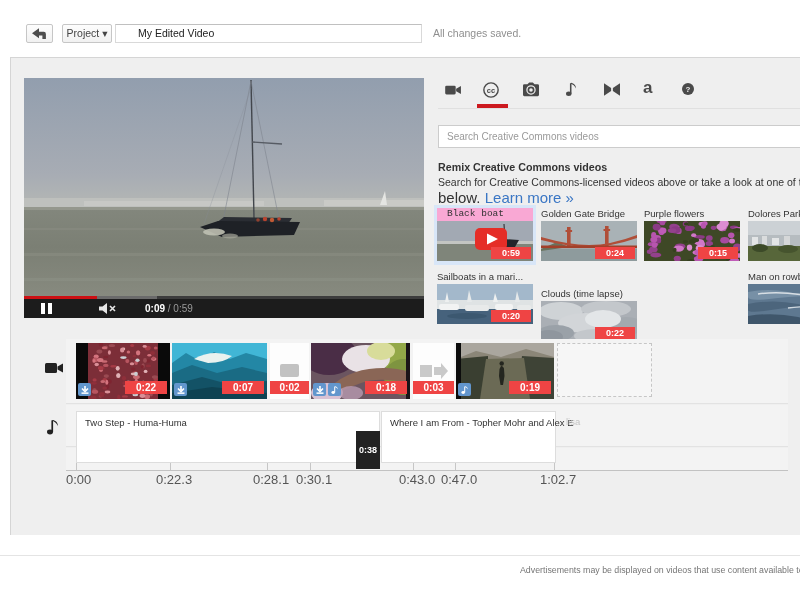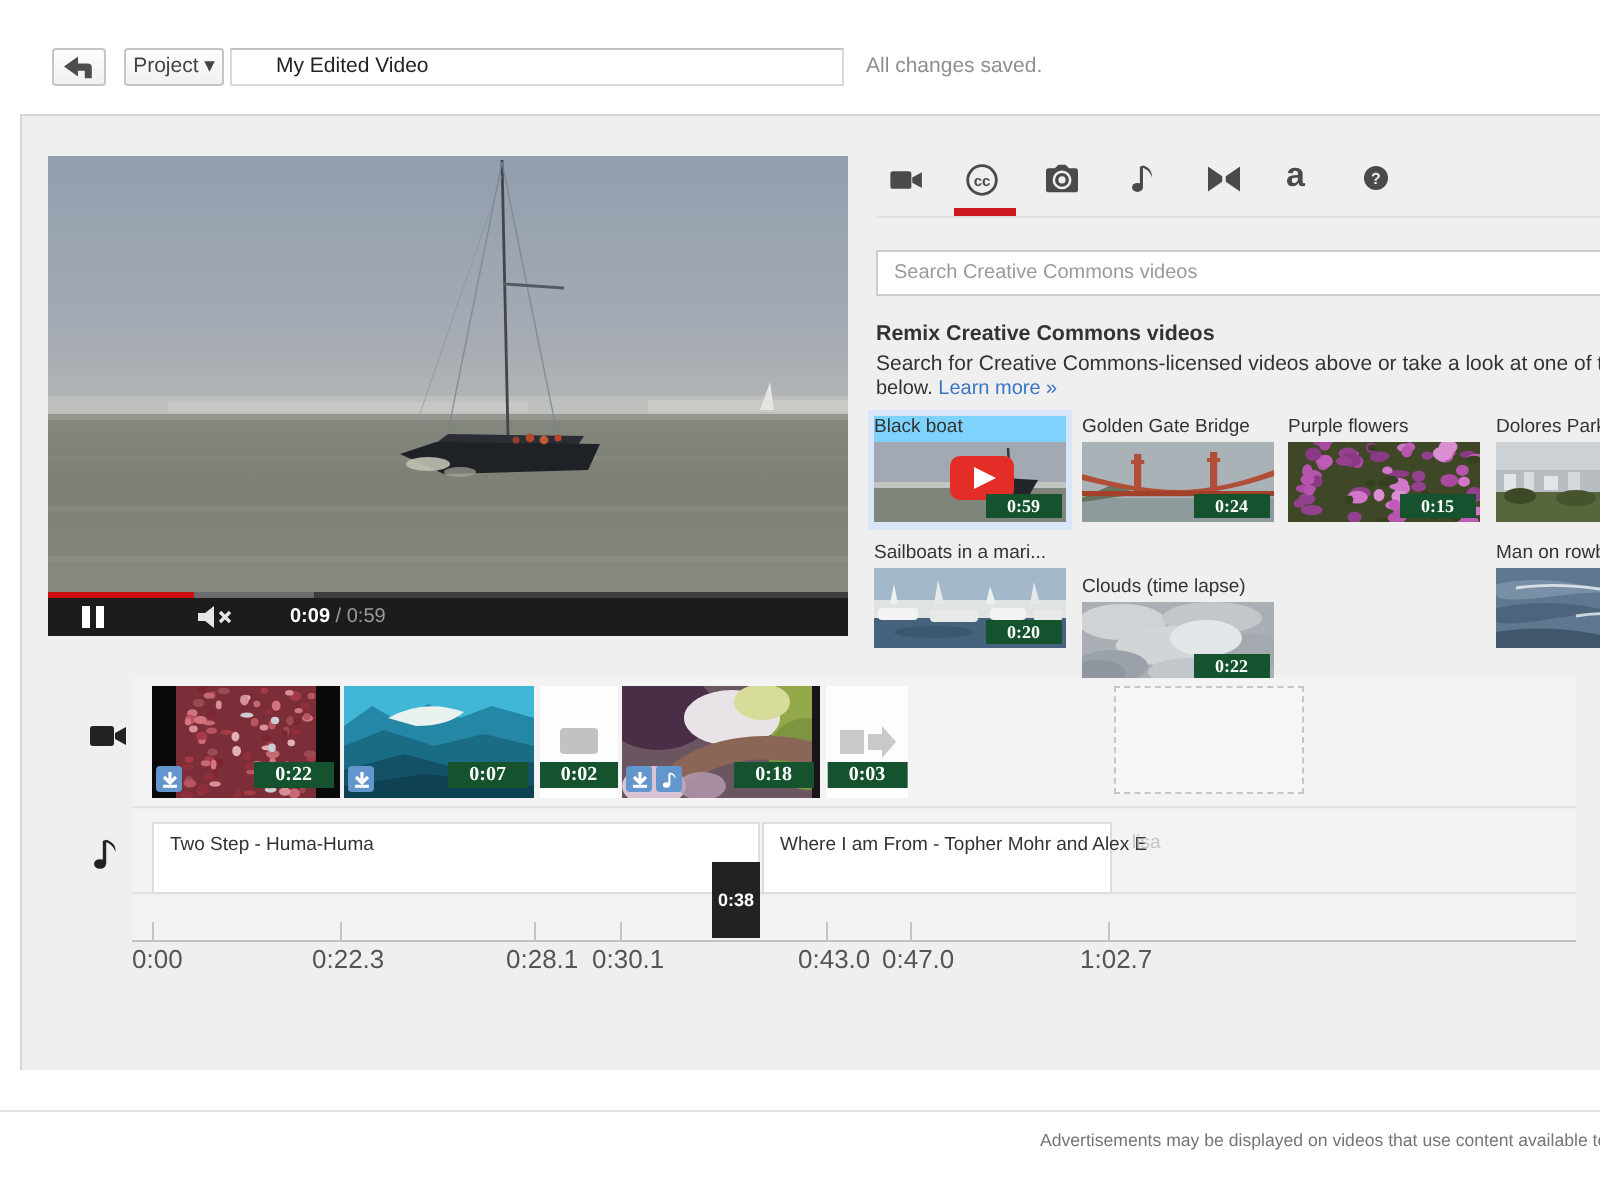--- a/index.html
+++ b/index.html
@@ -31,46 +31,46 @@
 #ptime { left:145px; top:303px; font-size:10px; color:#fff; font-weight:bold; }
 #ptime span { color:#9a9a9a; font-weight:normal; }
 
 .tabico { top:81px; }
 #redline { left:477px; top:104px; width:31px; height:4px; background:#cc191f; }
 #tabborder { left:438px; top:108px; width:362px; height:1px; background:#e0e0e0; }
 #searchbox { left:438px; top:125px; width:372px; height:23px; background:#fff;
   border:1px solid #ccc; font-size:10px; color:#9a9a9a; line-height:21px; padding-left:8px; }
 #remixhead { left:438px; top:161px; font-size:10.7px; font-weight:bold; color:#333; }
 #remixl1 { left:438px; top:176px; font-size:10.5px; color:#333; white-space:nowrap; }
-#remixl2 { left:438px; top:189px; font-size:10px; color:#333; white-space:nowrap; }
+#remixl2 { left:438px; top:189px; font-size:15px; color:#333; white-space:nowrap; }
 #remixl2 a { color:#3a76c4; text-decoration:none; }
 
 .cell { width:96px; }
 .cell .ct { font-size:9.5px; color:#333; height:13px; overflow:hidden; white-space:nowrap; }
 .cell .ci { position:relative; width:96px; height:40px; overflow:hidden; }
-.badge { position:absolute; right:2px; bottom:2px; background:#14532d; color:#fff;
-  font-size:9px; font-weight:bold; padding:0px 11px; line-height:12px;font-family:Liberation Serif, serif; }
+.badge { position:absolute; right:2px; bottom:2px; background:#ef4444; color:#fff;
+  font-size:9px; font-weight:bold; padding:0px 11px; line-height:12px; }
 #selcell { left:434px; top:205px; width:102px; height:60px; background:#d8e6f8; }
 
 .trow { background:#f3f3f3; border-bottom:1px solid #e2e2e2; }
 #vrow { left:66px; top:339px; width:722px; height:65px; }
 #arow { left:66px; top:405px; width:722px; height:42px; }
 #rband { left:66px; top:448px; width:722px; height:23px; background:#f3f3f3;
   border-bottom:1px solid #c2c2c2; }
 .tick { position:absolute; bottom:0; width:1px; height:9px; background:#c6c6c6; }
 .rlab { top:472px; font-size:13px; color:#555; }
 .clip { top:343px; height:56px; overflow:hidden; }
 .clip .badge { right:3px; bottom:5px; font-size:10px; line-height:13px; }
 .cicon { position:absolute; left:2px; bottom:3px; width:13px; height:13px;
   background:#6296cd; border-radius:2px; }
 .cicon svg { display:block; margin:2.5px auto 0; }
 .cicon2 { left:17px; }
 #dashbox { left:557px; top:343px; width:95px; height:54px; border:1px dashed #c6c6c6;
   background:#f6f6f6; }
-.abar { top:411px; height:36px; background:#fff; border:1px solid #ddd; font-size:9.5px;
+.abar { top:411px; height:52px; background:#fff; border:1px solid #ddd; font-size:9.5px;
   color:#333; padding:5px 0 0 8px; white-space:nowrap; overflow:hidden; }
 #abar1 { left:76px; width:304px; }
 #abar2 { left:381px; width:175px; overflow:visible; }
 #abar2ext { left:566px; top:416px; font-size:9.5px; color:#c4c4c4; }
 #abadge { left:356px; top:431px; position:absolute; background:#222; color:#fff;
   font-size:9px; font-weight:bold; padding:13px 3px; line-height:12px; }
 
 #footline { left:0; top:555px; width:800px; height:1px; background:#e4e4e4; }
 #foottext { left:520px; top:565px; font-size:8.8px; color:#757575; white-space:nowrap; }
 </style>
@@ -173,21 +173,21 @@
   <div class="abs" id="tabborder"></div>
 
   <div class="abs" id="searchbox">Search Creative Commons videos</div>
   <div class="abs" id="remixhead">Remix Creative Commons videos</div>
   <div class="abs" id="remixl1">Search for Creative Commons-licensed videos above or take a look at one of the videos</div>
   <div class="abs" id="remixl2">below. <a href="#">Learn more »</a></div>
 
   <div class="abs" id="selcell"></div>
 
   <div class="abs cell" style="left:437px; top:208px;">
-    <div class="ct" style="background:#7dd3fc; padding-left:0;">Black boat</div>
+    <div class="ct" style="background:#f9a8d4; padding-left:10px;font-family:Liberation Mono, monospace;">Black boat</div>
     <div class="ci"><svg width="96" height="40" viewBox="0 0 96 40">
       <rect width="96" height="22" fill="#a2a9b3"></rect>
       <rect y="20" width="96" height="4" fill="#c3c5c2"></rect>
       <rect y="23" width="96" height="17" fill="#7f857a"></rect>
       <path d="M55 21 L66 18 L82 19 L78 26 L58 26 Z" fill="#22252a"></path>
       <line x1="67" y1="3" x2="68" y2="19" stroke="#3a3d42" stroke-width="1.3"></line>
       <rect x="38" y="7" width="32" height="22" rx="5" fill="#e52d27"></rect>
       <path d="M50 12.5 L61 18 L50 23.5 Z" fill="#fff"></path>
       </svg><span class="badge">0:59</span></div>
   </div>
@@ -524,20 +524,42 @@
         </svg>
       </span>
   </div>
   <div class="abs clip" style="left:413px; width:41px; background:#fdfdfd;">
     <svg width="41" height="56" viewBox="0 0 41 56">
       <rect x="7" y="22" width="12" height="12" fill="#c9c9c9"></rect>
       <path d="M21 24 L28 24 L28 20 L35 28 L28 36 L28 32 L21 32 Z" fill="#c9c9c9"></path>
     </svg>
     <span class="badge" style="right:auto; left:50%; transform:translateX(-50%);margin-top:36px;">0:03</span>
   </div>
+  <div class="abs clip" style="left:456px; width:98px;">
+    <svg width="98" height="56" viewBox="0 0 98 56">
+      <rect width="98" height="56" fill="#5c6052"></rect>
+      <rect y="0" width="98" height="14" fill="#aaa69e"></rect>
+
+      <path d="M0 16 L20 8 L45 14 L70 6 L98 14 L98 18 L0 20 Z" fill="#8b8678"></path>
+      <path d="M0 16 L32 13 L32 56 L0 56 Z" fill="#3a3f31"></path>
+      <path d="M66 13 L98 15 L98 56 L60 56 Z" fill="#3e4336"></path>
+      <path d="M30 16 L68 15 L74 56 L24 56 Z" fill="#6b6a55"></path>
+      <path d="M45 23 C47 23 48 25 48 26 L48.5 33 L47 42 L44.5 42 L43 33 L43.5 26 Z" fill="#24261f"></path>
+      <circle cx="45.7" cy="20.5" r="2.2" fill="#24261f"></circle>
+      <rect x="0" y="0" width="5" height="56" fill="#0c0c0c"></rect>
+    </svg>
+    <span class="badge">0:19</span>
+    <span class="cicon cicon2" style="left:2px;">
+        <svg width="8" height="8" viewBox="0 0 8 8">
+          <ellipse cx="2.2" cy="6.5" rx="1.8" ry="1.4" fill="#fff"></ellipse>
+          <rect x="3.2" y="0.8" width="1" height="5.7" fill="#fff"></rect>
+          <path d="M3.2 0.8 C5 1.3 6.2 2 6.7 3.6 C7 2 6 0.6 4.2 0.2 Z" fill="#fff"></path>
+        </svg>
+      </span>
+  </div>
 
   <div class="abs" id="dashbox"></div>
   <div class="abs abar" id="abar1">Two Step - Huma-Huma</div>
   <div class="abs abar" id="abar2">Where I am From - Topher Mohr and Alex E</div>
   <div class="abs" id="abar2ext">lisa</div>
   <div class="abs" id="abadge">0:38</div>
 
   <div class="abs" id="footline"></div>
   <div class="abs" id="foottext">Advertisements may be displayed on videos that use content available to remix.</div>
 </div>

